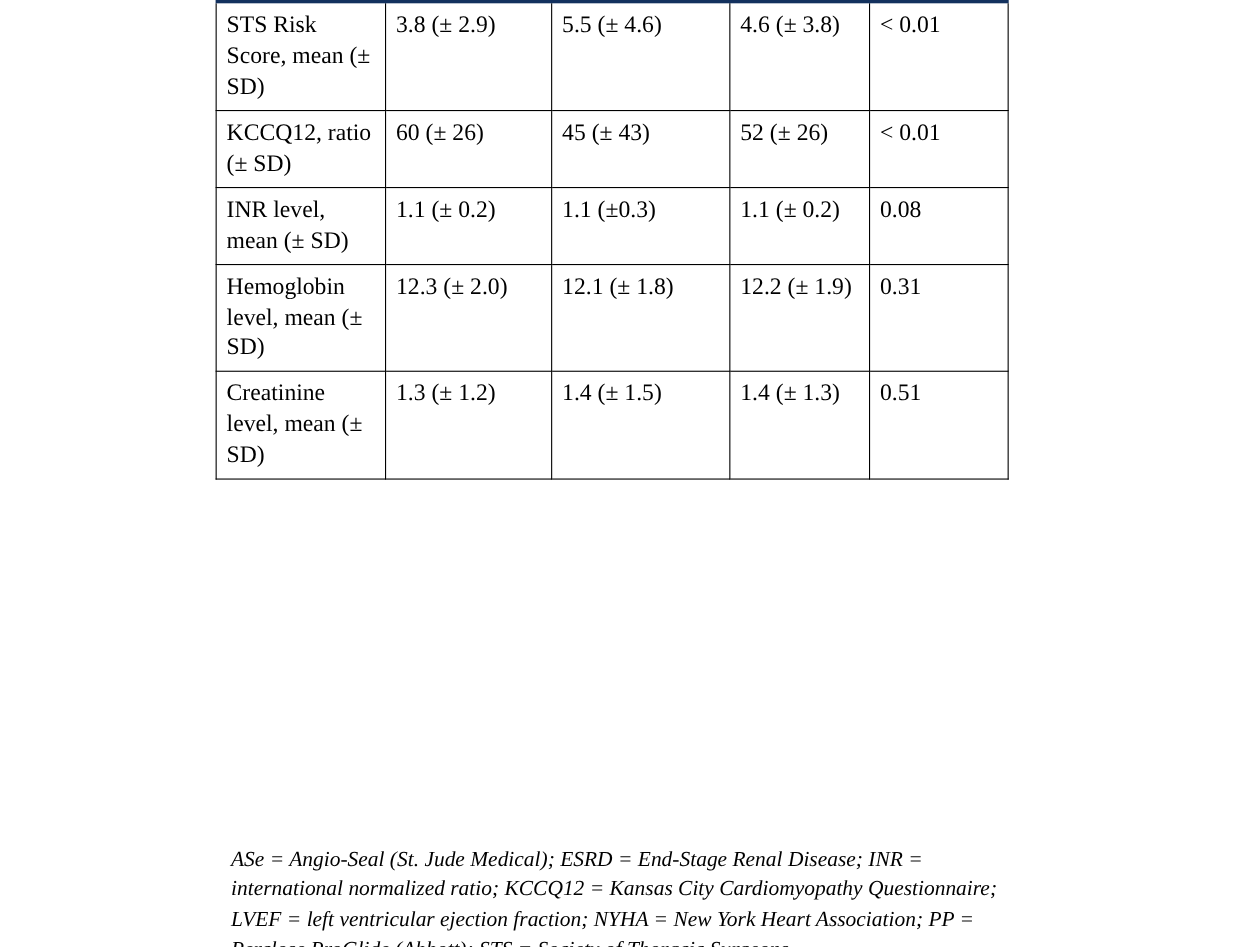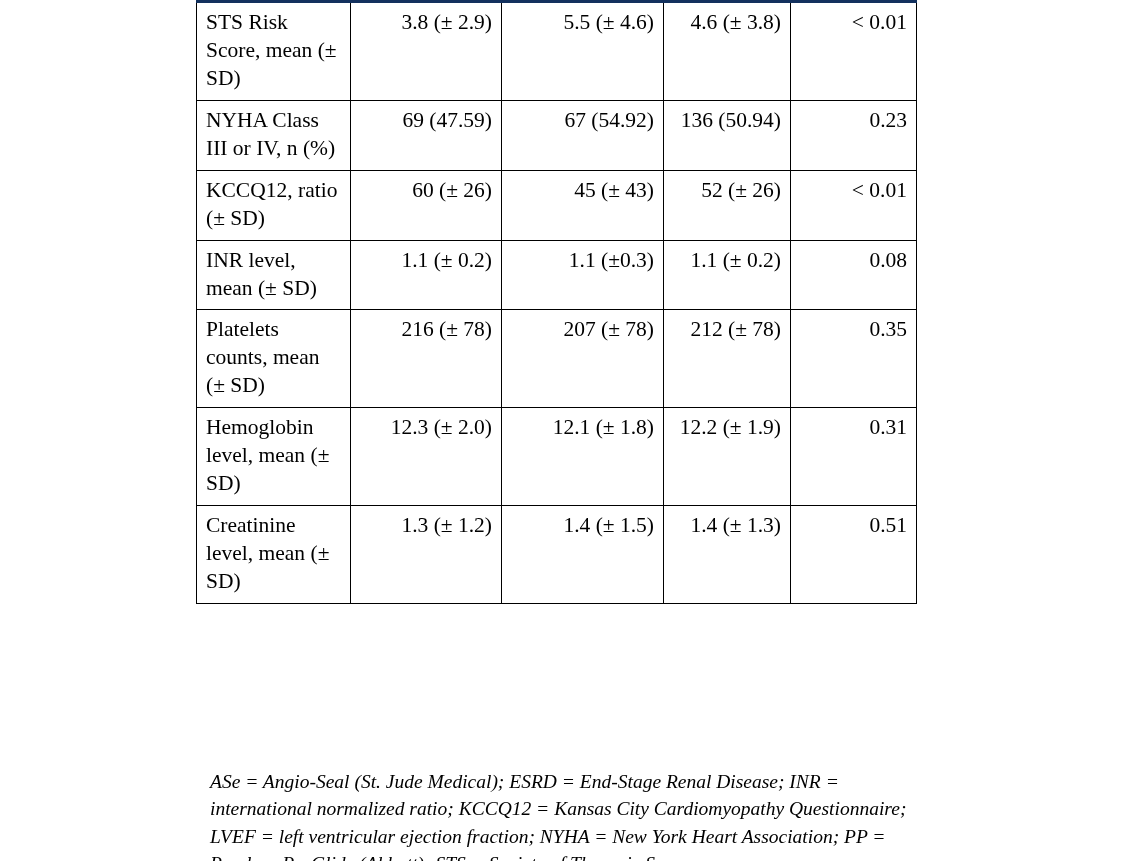--- a/index.html
+++ b/index.html
@@ -36,21 +36,21 @@
     border: 1px solid #000000;
     vertical-align: top;
     font-size: 21.5px;
     line-height: 1.30;
     padding: 6px 9px 7px 9px;
   }
   td.label-cell {
     text-align: left;
   }
   td.value-cell {
-    text-align: right;
+    text-align: left;
   }
   
   col.c-label { width: 154px; }
   col.c-v1    { width: 151px; }
   col.c-v2    { width: 162px; }
   col.c-v3    { width: 127px; }
   col.c-v4    { width: 126px; }
 
   
   .footnote {
@@ -87,52 +87,38 @@
 
         <tr>
           <td class="label-cell">STS Risk Score, mean (± SD)</td>
           <td class="value-cell">3.8 (± 2.9)</td>
           <td class="value-cell">5.5 (± 4.6)</td>
           <td class="value-cell">4.6 (± 3.8)</td>
           <td class="value-cell">&lt; 0.01</td>
         </tr>
 
 
-        <tr>
-          <td class="label-cell">NYHA Class III or IV, n (%)</td>
-          <td class="value-cell">69 (47.59)</td>
-          <td class="value-cell">67 (54.92)</td>
-          <td class="value-cell">136 (50.94)</td>
-          <td class="value-cell">0.23</td>
-        </tr>
 
         <tr>
           <td class="label-cell">KCCQ12, ratio (± SD)</td>
           <td class="value-cell">60 (± 26)</td>
           <td class="value-cell">45 (± 43)</td>
           <td class="value-cell">52 (± 26)</td>
           <td class="value-cell">&lt; 0.01</td>
         </tr>
 
 
         <tr>
           <td class="label-cell">INR level, mean (± SD)</td>
           <td class="value-cell">1.1 (± 0.2)</td>
           <td class="value-cell">1.1 (±0.3)</td>
           <td class="value-cell">1.1 (± 0.2)</td>
           <td class="value-cell">0.08</td>
         </tr>
 
-        <tr>
-          <td class="label-cell">Platelets counts, mean (± SD)</td>
-          <td class="value-cell">216 (± 78)</td>
-          <td class="value-cell">207 (± 78)</td>
-          <td class="value-cell">212 (± 78)</td>
-          <td class="value-cell">0.35</td>
-        </tr>
 
         <tr>
           <td class="label-cell">Hemoglobin level, mean (± SD)</td>
           <td class="value-cell">12.3 (± 2.0)</td>
           <td class="value-cell">12.1 (± 1.8)</td>
           <td class="value-cell">12.2 (± 1.9)</td>
           <td class="value-cell">0.31</td>
         </tr>
 
         <tr>

